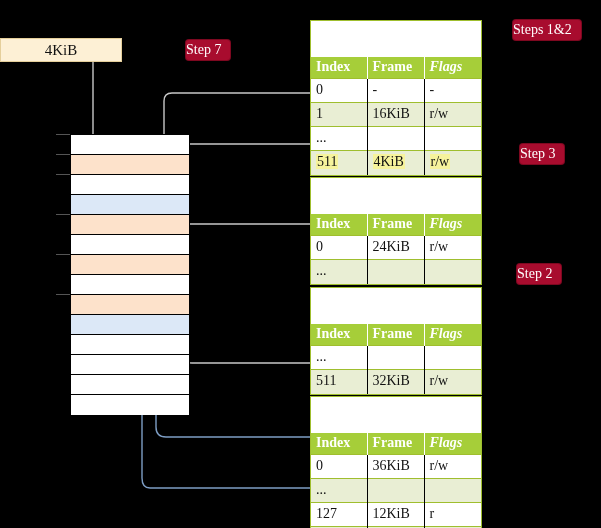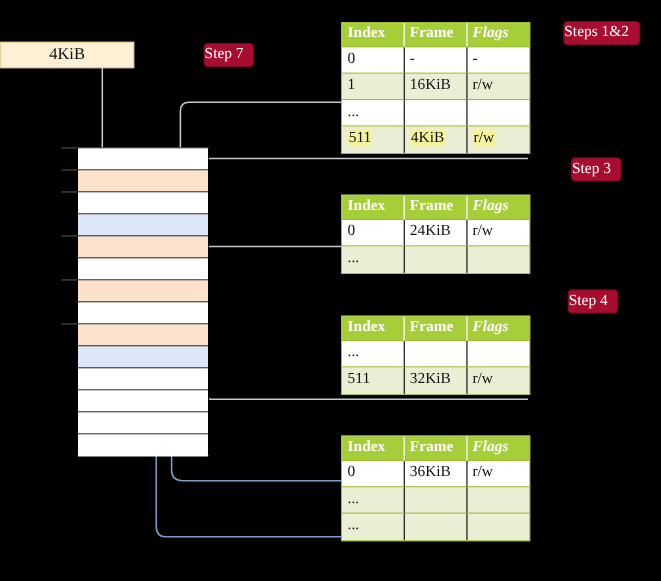--- a/index.html
+++ b/index.html
@@ -25,21 +25,21 @@
            border-bottom:1px solid #000;}
   .mem-row.last{border-bottom:none;}
   .mem-row.white{background:#ffffff;}
   .mem-row.orange{background:#fde2cb;}
   .mem-row.blue{background:#dce8f7;}
   .mem-tick{position:absolute;height:1px;background:#555;}
 
   
   .pt{position:absolute;border:1px solid #9fbe2e;box-sizing:border-box;
       border-collapse:collapse;background:#fff;}
-  .pt table{border-collapse:collapse;table-layout:fixed;}
+  .pt table{border-collapse:collapse;table-layout:fixed;margin-top:36px;}
   .pt th{background:#a6ce39;color:#ffffff;font-weight:bold;font-size:14px;
          text-align:left;padding:2px 5px 3px 5px;height:20px;
          border-right:1px solid #ffffff;box-sizing:border-box;}
   .pt th:last-child{border-right:none;font-style:italic;}
   .pt td{font-size:14px;color:#111;text-align:left;padding:2px 5px 3px 5px;
          height:24px;box-sizing:border-box;
          border-top:1px solid #9fbe2e;border-right:1px solid #000;}
   .pt td:last-child{border-right:none;}
   .pt tr.alt td{background:#e9eed4;}
   .pt tr.plain td{background:#ffffff;}
@@ -106,21 +106,21 @@
       <div class="mem-row white" style="top: 200px; height: 20px;"></div>
       <div class="mem-row white" style="top: 220px; height: 20px;"></div>
       <div class="mem-row white" style="top: 240px; height: 20px;"></div>
       <div class="mem-row white last" style="top: 260px; height: 20px;"></div>
     </div>
 
   <div id="pill-host">
       <div class="step-pill" style="left: 186px; top: 40px;">Step 7</div>
       <div class="step-pill" style="left: 513px; top: 20px;">Steps 1&amp;2</div>
       <div class="step-pill" style="left: 520px; top: 144px;">Step 3</div>
-      <div class="step-pill" style="left: 517px; top: 264px;">Step 4</div>
+      <div class="step-pill" style="left: 517px; top: 264px;">Step 2</div>
     </div>
 
   <div id="table-host">
       <div class="pt" style="left: 310px; top: 20px;">
         <table>
           <thead>
             <tr>
               <th class="col-i">Index</th>
               <th class="col-f">Frame</th>
               <th class="col-g">Flags</th>
@@ -208,20 +208,25 @@
           <tbody>
             <tr class="plain">
               <td class="col-i">0</td>
               <td class="col-f">36KiB</td>
               <td class="col-g">r/w</td>
             </tr>
             <tr class="alt">
               <td class="col-i">...</td>
               <td class="col-f"></td>
               <td class="col-g"></td>
+            </tr>
+            <tr class="plain">
+              <td class="col-i">127</td>
+              <td class="col-f">12KiB</td>
+              <td class="col-g">r</td>
             </tr>
             <tr class="alt">
               <td class="col-i">...</td>
               <td class="col-f"></td>
               <td class="col-g"></td>
             </tr>
           </tbody>
         </table>
       </div>
     </div>

